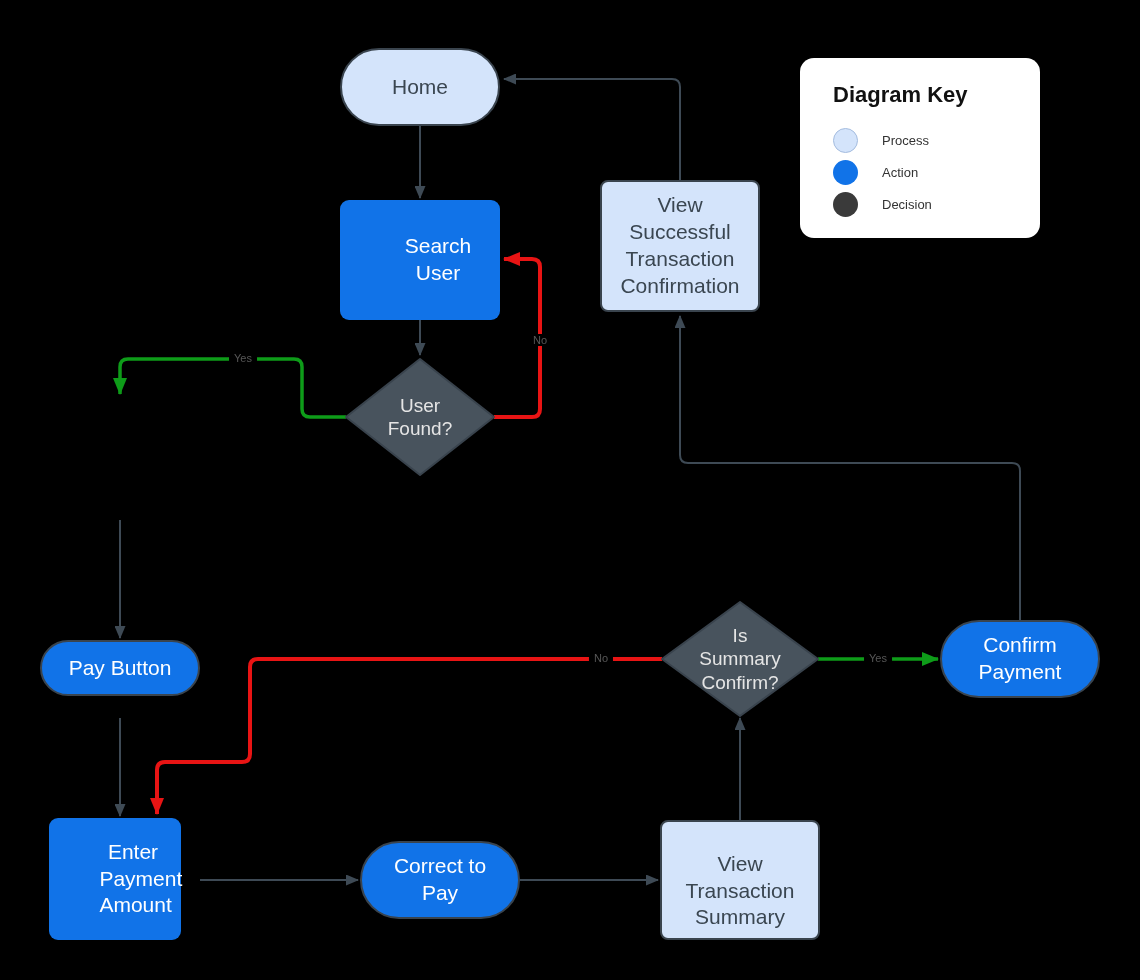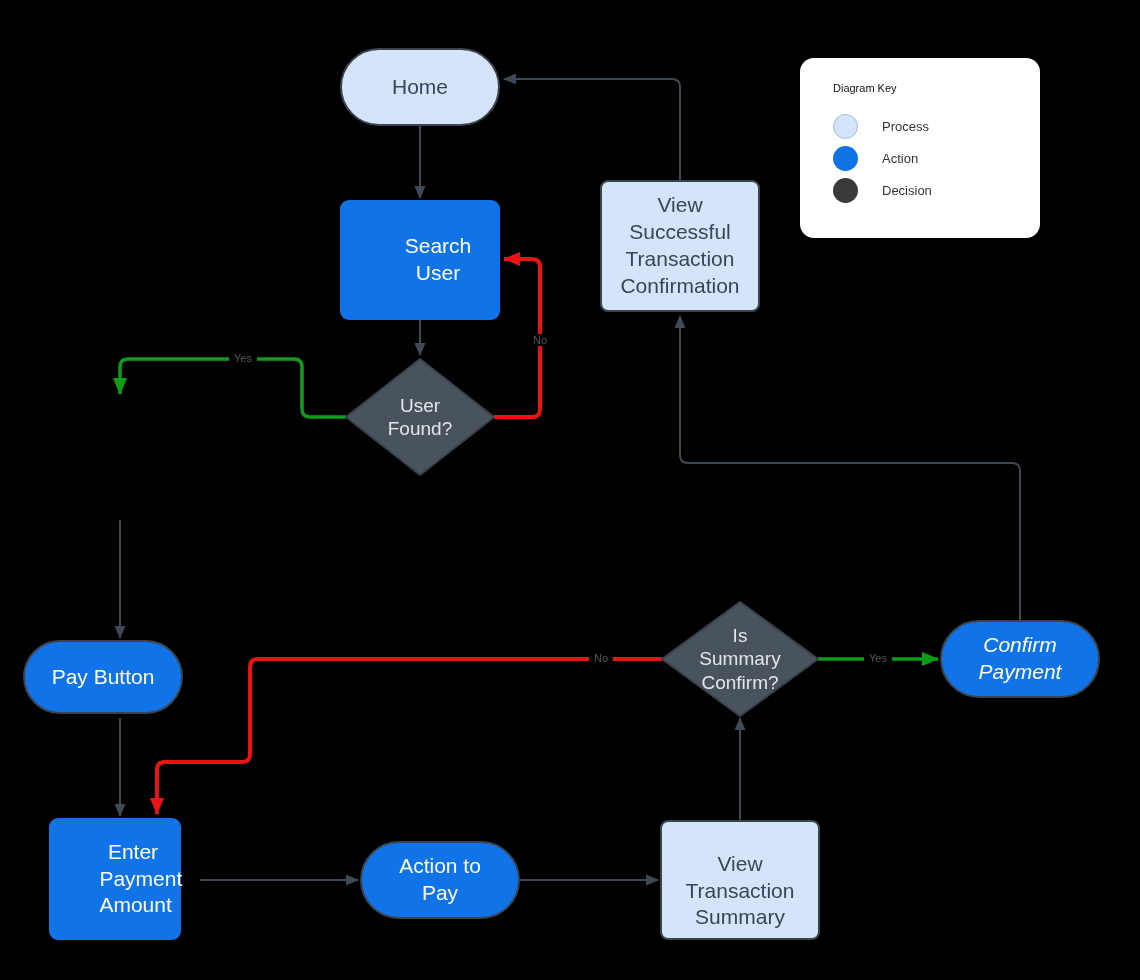--- a/index.html
+++ b/index.html
@@ -36,21 +36,21 @@
     color:var(--edge-label-gray);background:var(--canvas-bg,#000);
     font-size:11px;font-weight:normal;padding:0 5px;white-space:nowrap;
   }
 
   
   .key-card{
     position:absolute;left:800px;top:58px;width:240px;height:180px;
     background:var(--key-bg);border-radius:14px;box-sizing:border-box;
     padding:24px 0 0 33px;
   }
-  .key-title{font-size:11px;font-weight:normal;color:var(--key-title);margin:0 5px 16px 0;}
+  .key-title{font-size:22px;font-weight:bold;color:var(--key-title);margin:0 5px 16px 0;}
   .key-item{display:flex;align-items:center;height:32px;}
   .key-swatch{width:25px;height:25px;border-radius:50%;flex:0 0 auto;box-sizing:border-box;}
   .swatch-process{background:var(--process-blue);border:1.5px solid #a4bcdf;}
   .swatch-action{background:var(--action-blue);}
   .swatch-decision{background:var(--decision-swatch);}
   .key-label{margin-left:24px;font-size:13px;color:var(--key-text);}
 </style>
 </head>
 <body>
 
@@ -93,41 +93,41 @@
 
   <div class="node action-box" style="left:340px;top:200px;width:160px;height:120px;">
     <span class="lbl">Search User</span>
   </div>
 
   <div class="node decision-label" style="left:346px;top:359px;width:148px;height:116px;">
     <span class="lbl" style="width:60%;">User Found?</span>
   </div>
 
 
-  <div class="node action-stadium" style="left:23px;top:640px;width:160px;height:74px;">
+  <div class="node action-stadium" style="left:40px;top:640px;width:160px;height:56px;">
     <span class="lbl">Pay Button</span>
   </div>
 
   <div class="node action-box" style="left:49px;top:818px;width:132px;height:122px;">
     <span class="lbl" style="width:70%;">Enter Payment Amount</span>
   </div>
 
   <div class="node action-stadium" style="left:360px;top:841px;width:160px;height:78px;">
-    <span class="lbl" style="width:70%;">Action to Pay</span>
+    <span class="lbl" style="width:70%;">Correct to Pay</span>
   </div>
 
   <div class="node process-box" style="left:660px;top:820px;width:160px;height:120px;">
     <span class="lbl" style="width:80%;margin-top:22px;">View Transaction Summary</span>
   </div>
 
   <div class="node decision-label" style="left:662px;top:602px;width:156px;height:114px;">
     <span class="lbl" style="width:62%;">Is Summary Confirm?</span>
   </div>
 
-  <div class="node action-stadium" style="left:940px;top:620px;width:160px;height:78px;font-style:italic;">
+  <div class="node action-stadium" style="left:940px;top:620px;width:160px;height:78px;">
     <span class="lbl" style="width:60%;">Confirm Payment</span>
   </div>
 
   <div class="node process-box" style="left:600px;top:180px;width:160px;height:132px;">
     <span class="lbl" style="width:90%;">View Successful Transaction Confirmation</span>
   </div>
 
   <span class="edge-label" style="left:243px;top:358px;">Yes</span>
   <span class="edge-label" style="left:540px;top:340px;">No</span>
   <span class="edge-label" style="left:601px;top:658px;">No</span>

